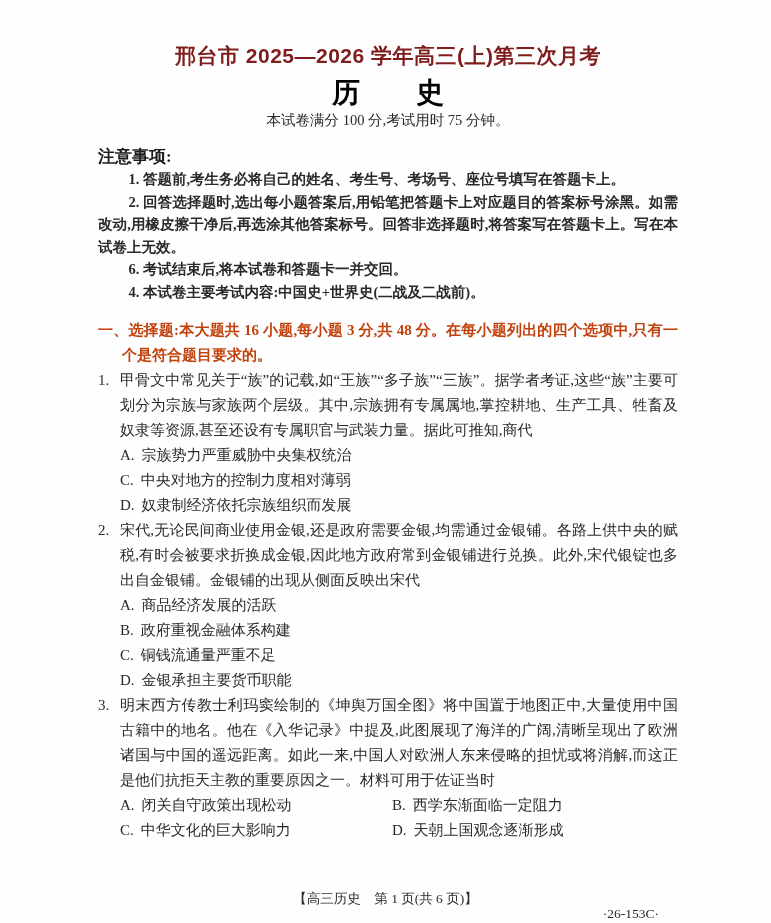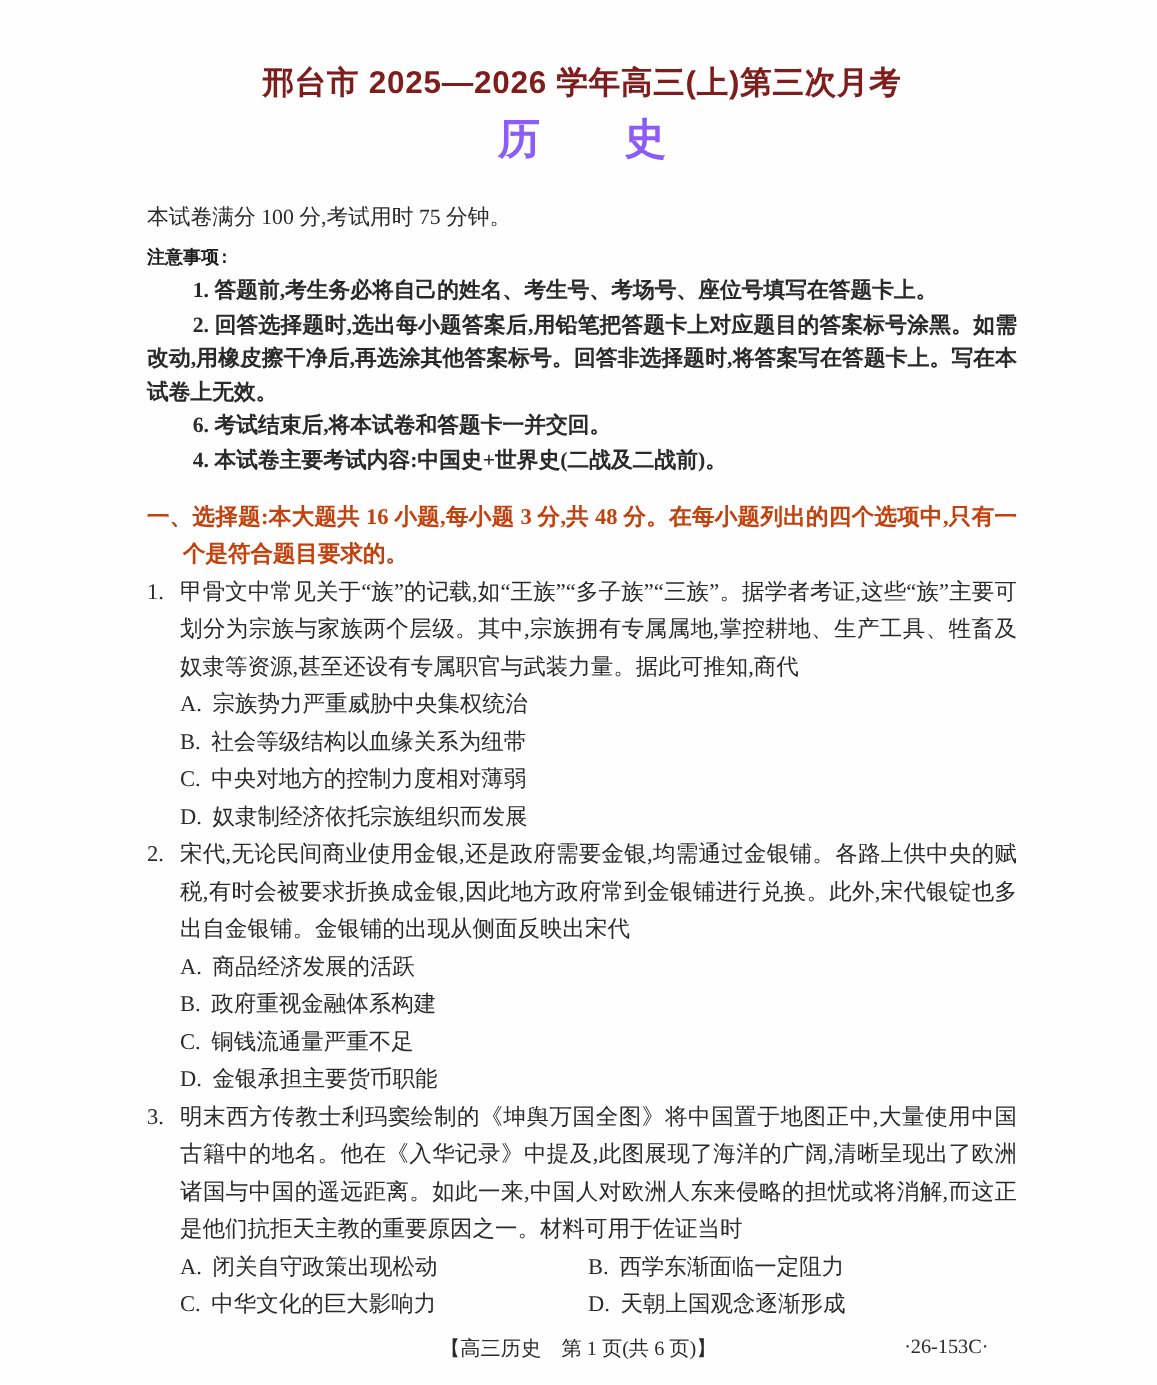--- a/index.html
+++ b/index.html
@@ -29,34 +29,33 @@
     color: #7f1d1d;
     letter-spacing: 0.5px;
   }
   .subject {
     text-align: center;
     font-family: "Liberation Sans", "DejaVu Sans", sans-serif;
     font-weight: bold;
     font-size: 28px;
     line-height: 34px;
     margin-top: 7px;
-    color: #8b5cf6;
+    color: #000000;
   }
   .exam-info {
-    text-align: left;
+    text-align: center;
     font-size: 14.5px;
     line-height: 20px;
-    margin-top: 25px;
   }
   .notice-heading {
-    font-family: Liberation Mono, monospace;
+    font-family: Liberation Serif, serif;
     font-weight: bold;
-    font-size: 12px;
+    font-size: 17px;
     line-height: 22px;
-    margin-top: 6px;
+    margin-top: 16px;
     color: #1c1c1c;
   }
   .notice {
     font-size: 14.5px;
     line-height: 22.5px;
     text-indent: 2.1em;
     text-align: justify;
     font-weight: bold;
   }
   .section-heading {
@@ -91,21 +90,21 @@
   .opt-label { margin-right: 7px; }
   .footer {
     position: absolute;
     bottom: 15px;
     left: 0;
     width: 100%;
     font-size: 13.5px;
     color: #2a2a2a;
   }
   .footer-center { text-align: center; }
-  .footer-code { position: absolute; right: 112px; top: 0; }
+  .footer-code { position: absolute; right: 112px; top: 16px; }
 </style>
 </head>
 <body>
 
 <div class="page">
   <div class="content">
 
     <div class="title">邢台市 2025—2026 学年高三(上)第三次月考</div>
     <div class="subject">历　　史</div>
     <div class="exam-info">本试卷满分 100 分,考试用时 75 分钟。</div>
@@ -119,21 +118,20 @@
     </div>
 
     <div class="section-heading">一、选择题:本大题共 16 小题,每小题 3 分,共 48 分。在每小题列出的四个选项中,只有一个是符合题目要求的。</div>
 
     <div class="question">
       <div class="stem">
         <span class="qnum">1.</span><span>甲骨文中常见关于“族”的记载,如“王族”“多子族”“三族”。据学者考证,这些“族”主要可划分为宗族与家族两个层级。其中,宗族拥有专属属地,掌控耕地、生产工具、牲畜及奴隶等资源,甚至还设有专属职官与武装力量。据此可推知,商代</span>
       </div>
       <div class="options">
         <div class="option"><span class="opt-label">A.</span><span>宗族势力严重威胁中央集权统治</span></div>
-        <div class="option"><span class="opt-label">B.</span><span>社会等级结构以血缘关系为纽带</span></div>
         <div class="option"><span class="opt-label">C.</span><span>中央对地方的控制力度相对薄弱</span></div>
         <div class="option"><span class="opt-label">D.</span><span>奴隶制经济依托宗族组织而发展</span></div>
       </div>
     </div>
 
     <div class="question">
       <div class="stem">
         <span class="qnum">2.</span><span>宋代,无论民间商业使用金银,还是政府需要金银,均需通过金银铺。各路上供中央的赋税,有时会被要求折换成金银,因此地方政府常到金银铺进行兑换。此外,宋代银锭也多出自金银铺。金银铺的出现从侧面反映出宋代</span>
       </div>
       <div class="options">

